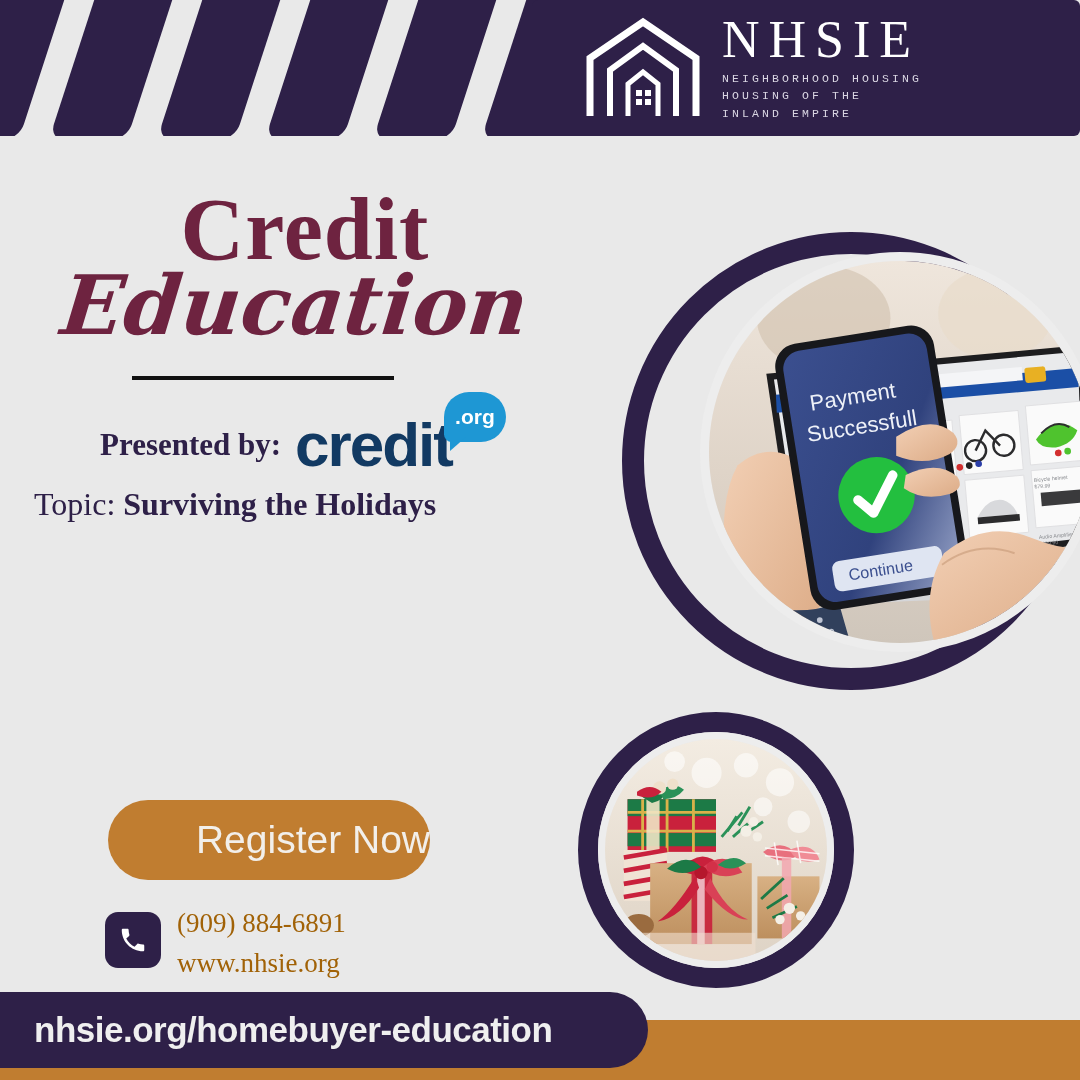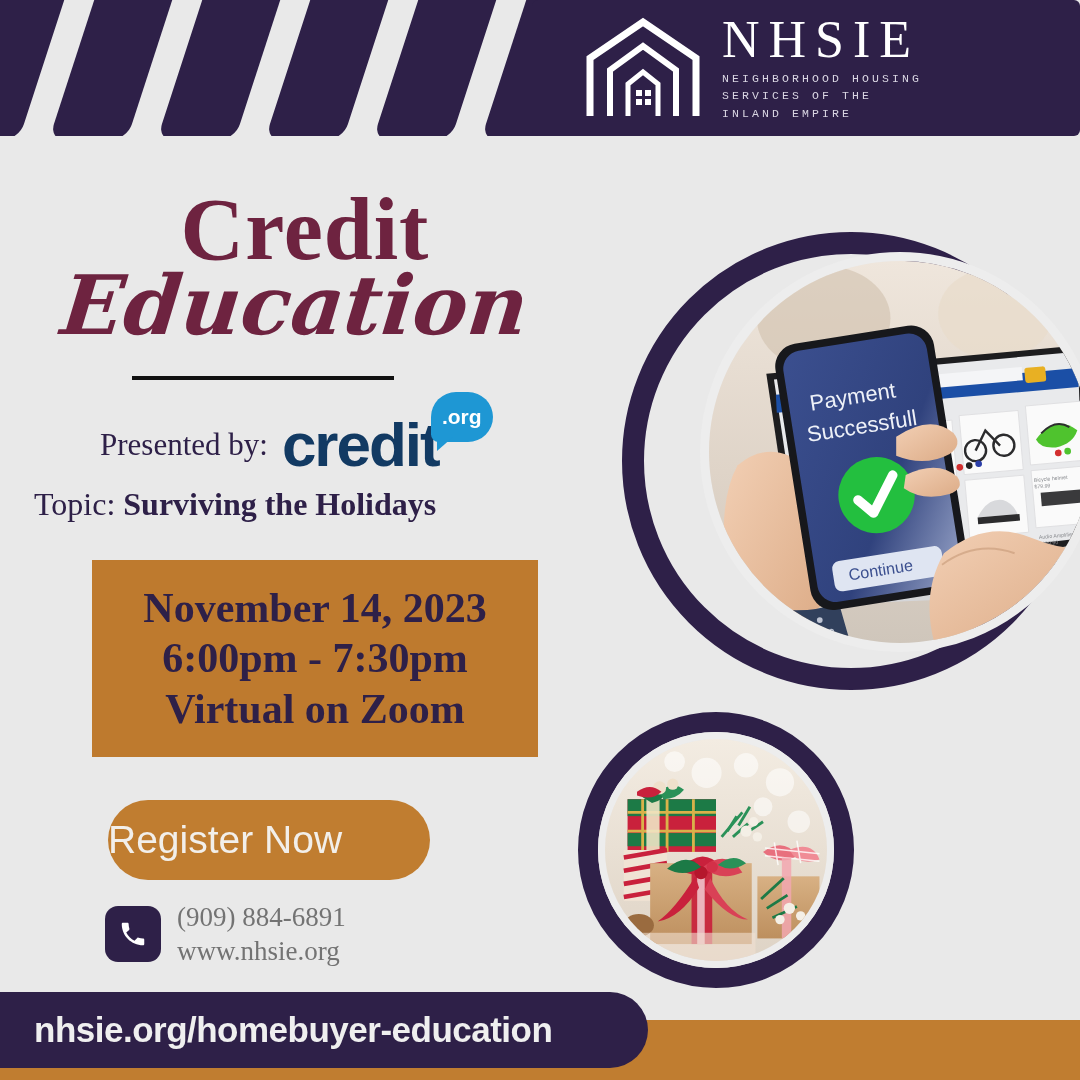--- a/index.html
+++ b/index.html
@@ -30,21 +30,21 @@
   .title-credit{position:absolute;left:0;top:186px;width:610px;text-align:center;
         font-family:"Liberation Serif",serif;font-weight:700;font-size:88px;color:#6E2340;
         letter-spacing:1px;line-height:1;}
   .title-education{position:absolute;left:0;top:262px;width:590px;text-align:center;
         font-family:"DejaVu Serif",serif;font-style:italic;font-weight:700;font-size:82px;
         color:#6E2340;line-height:1.05;transform:skewX(-6deg);}
   .divider{position:absolute;left:132px;top:376px;width:262px;height:4px;background:#111;}
 
   
   .presented{position:absolute;left:100px;top:414px;display:flex;align-items:center;}
-  .presented-lbl{font-family:"Liberation Serif",serif;font-weight:400;font-size:31px;color:#2E2048;}
+  .presented-lbl{font-family:"Liberation Serif",serif;font-weight:700;font-size:31px;color:#2E2048;}
   .creditorg{position:relative;margin-left:14px;}
   .creditword{font-family:"Liberation Sans",sans-serif;font-weight:700;font-size:62px;
         color:#123A63;letter-spacing:-2px;line-height:1;}
   .bubble{position:absolute;right:-54px;top:-22px;width:62px;height:50px;background:#1E97D4;
         border-radius:26px 26px 26px 8px;display:flex;align-items:center;justify-content:center;}
   .bubble span{font-family:"Liberation Sans",sans-serif;font-weight:700;font-size:21px;color:#fff;}
   .bubble:after{content:"";position:absolute;left:6px;bottom:-9px;width:0;height:0;
         border-top:14px solid #1E97D4;border-right:16px solid transparent;}
 
   
@@ -53,29 +53,29 @@
   .topic .lbl{font-weight:400;}
 
   
   .details{position:absolute;left:92px;top:560px;width:446px;height:197px;background:#BE7A2E;
         display:flex;flex-direction:column;align-items:center;justify-content:center;}
   .details div{font-family:"Liberation Serif",serif;font-weight:700;font-size:42px;color:#2E2048;
         line-height:1.2;}
 
   
   .register{position:absolute;left:108px;top:800px;width:322px;height:80px;background:#C07D30;
-        border-radius:42px;display:flex;align-items:center;justify-content:flex-start;cursor:pointer;}
+        border-radius:42px;display:flex;align-items:center;justify-content:flex-end;cursor:pointer;}
   .register span{font-family:"Liberation Sans",sans-serif;font-size:39px;color:#F2EFEA;}
 
   
   .contact{position:absolute;left:105px;top:900px;display:flex;align-items:center;}
   .phone-badge{width:56px;height:56px;background:#2E2048;border-radius:13px;flex:none;
         display:flex;align-items:center;justify-content:center;}
   .contact-lines{margin-left:16px;}
-  .contact-lines div{font-family:"Liberation Serif",serif;font-size:27px;color:#737373;line-height:1.26;}
+  .contact-lines div{font-family:"Liberation Serif",serif;font-size:27px;color:#a16207;line-height:1.26;margin-top:6px;}
 
   
   .footer-orange{position:absolute;left:0;bottom:0;width:1080px;height:60px;background:#C07D30;}
   .footer-purple{position:absolute;left:0;bottom:12px;width:648px;height:76px;background:#2E2048;
         border-top-right-radius:40px;border-bottom-right-radius:40px;display:flex;align-items:center;}
   .footer-purple span{margin-left:34px;font-family:"Liberation Sans",sans-serif;font-weight:700;
         font-size:35px;color:#EFEFEF;letter-spacing:-0.5px;}
 
   
   .ring-main{position:absolute;left:622px;top:232px;width:458px;height:458px;border-radius:50%;
@@ -109,21 +109,21 @@
       <path d="M44 100 V68 L59 56 L74 68 V100" fill="none" stroke="#fff" stroke-width="5"></path>
       <rect x="52" y="74" width="6" height="6" fill="#fff"></rect>
       <rect x="61" y="74" width="6" height="6" fill="#fff"></rect>
       <rect x="52" y="83" width="6" height="6" fill="#fff"></rect>
       <rect x="61" y="83" width="6" height="6" fill="#fff"></rect>
     </svg>
     <div class="logotext">
       <div class="nhsie">NHSIE</div>
       <div class="nhsie-sub">
         <div>NEIGHBORHOOD HOUSING</div>
-        <div>SERVICES OF THE</div>
+        <div>HOUSING OF THE</div>
         <div>INLAND EMPIRE</div>
       </div>
     </div>
   </div>
 
   <div class="title-credit">Credit</div>
   <div class="title-education">Education</div>
   <div class="divider"></div>
 
   <div class="presented">
@@ -134,25 +134,20 @@
         <span>.org</span>
       </div>
     </div>
   </div>
 
   <div class="topic">
     <span class="lbl">Topic:</span>
     <span>Surviving the Holidays</span>
   </div>
 
-  <div class="details">
-    <div>November 14, 2023</div>
-    <div>6:00pm - 7:30pm</div>
-    <div>Virtual on Zoom</div>
-  </div>
 
   <div class="register">
     <span>Register Now</span>
   </div>
 
   <div class="contact">
     <div class="phone-badge">
       <svg width="30" height="30" viewBox="0 0 24 24">
         <path fill="#fff" d="M6.6 10.8c1.4 2.8 3.8 5.1 6.6 6.6l2.2-2.2c.3-.3.7-.4 1-.2 1.2.4 2.4.6 3.6.6.6 0 1 .4 1 1V20c0 .6-.4 1-1 1C10.6 21 3 13.4 3 4c0-.6.4-1 1-1h3.5c.6 0 1 .4 1 1 0 1.3.2 2.5.6 3.6.1.4 0 .8-.2 1.1l-2.3 2.1z"></path>
       </svg>

